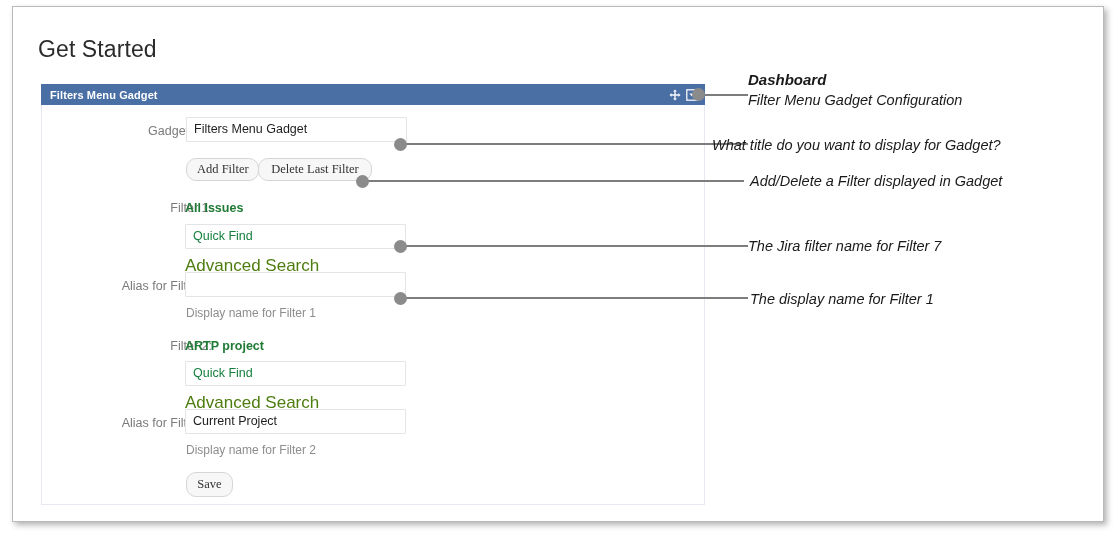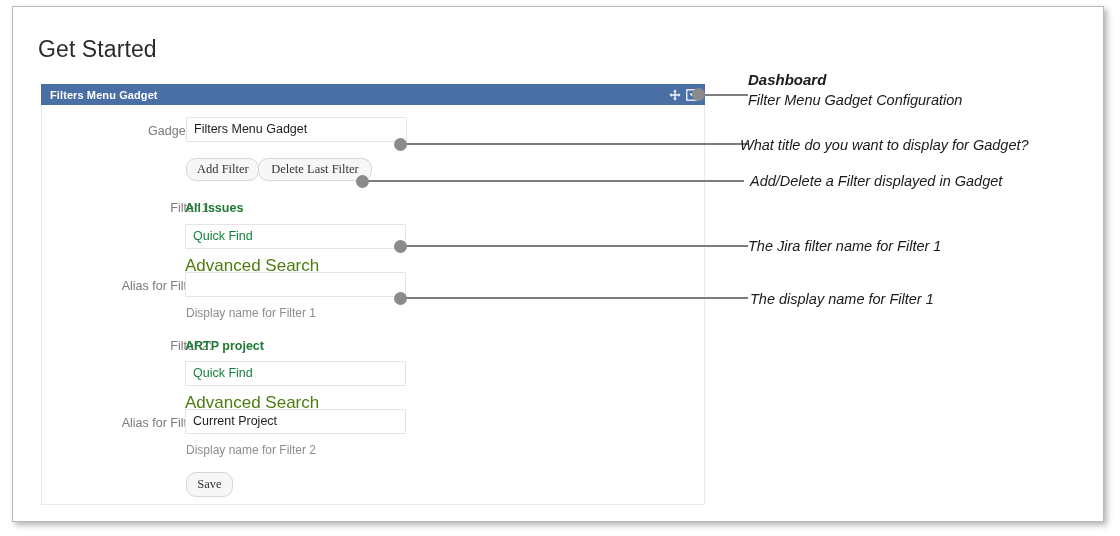--- a/index.html
+++ b/index.html
@@ -230,18 +230,18 @@
 
   <div class="callout-line" style="left:400px;top:245px;width:348px;"></div>
   <div class="callout-dot" style="left:394px;top:240px;"></div>
 
   <div class="callout-line" style="left:400px;top:297px;width:348px;"></div>
   <div class="callout-dot" style="left:394px;top:292px;"></div>
 
   <div class="ann bold" style="left:748px;top:71px;">Dashboard</div>
   <div class="ann" style="left:748px;top:92px;">Filter Menu Gadget  Configuration</div>
 
-  <div class="ann" style="left:740px;top:137px;">What title do you want to display for Gadget?</div>
+  <div class="ann" style="left:712px;top:137px;">What title do you want to display for Gadget?</div>
   <div class="ann" style="left:750px;top:173px;">Add/Delete a Filter displayed in Gadget</div>
-  <div class="ann" style="left:748px;top:238px;">The Jira filter name for Filter 1</div>
+  <div class="ann" style="left:748px;top:238px;">The Jira filter name for Filter 7</div>
   <div class="ann" style="left:750px;top:291px;">The display name for Filter 1</div>
 
 </div>
 
 </body></html>

